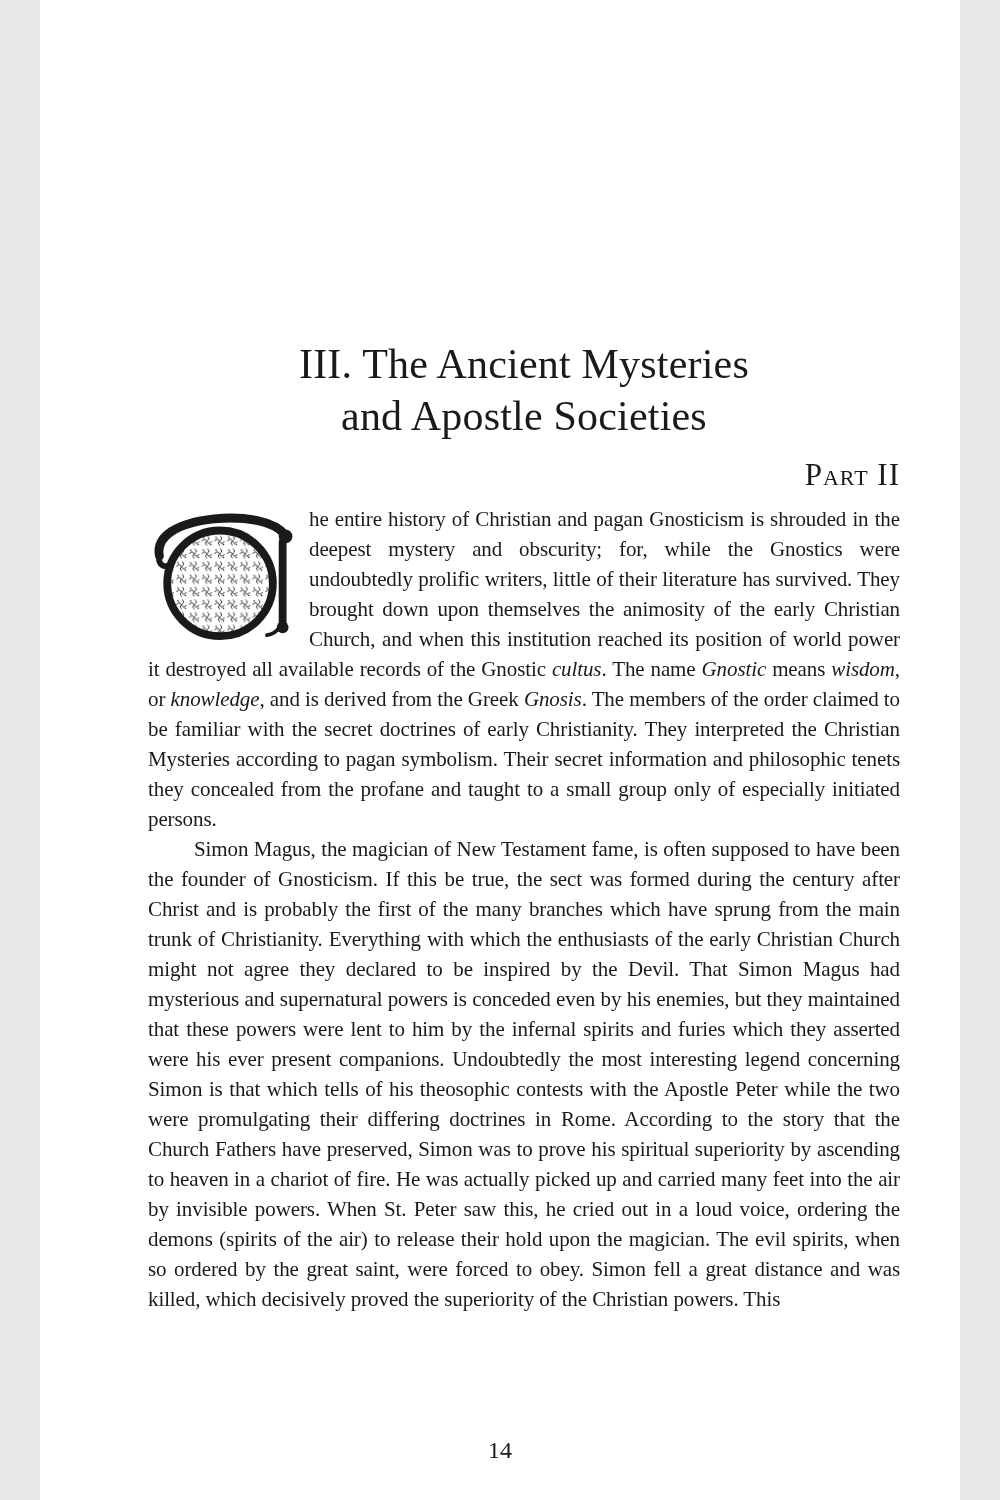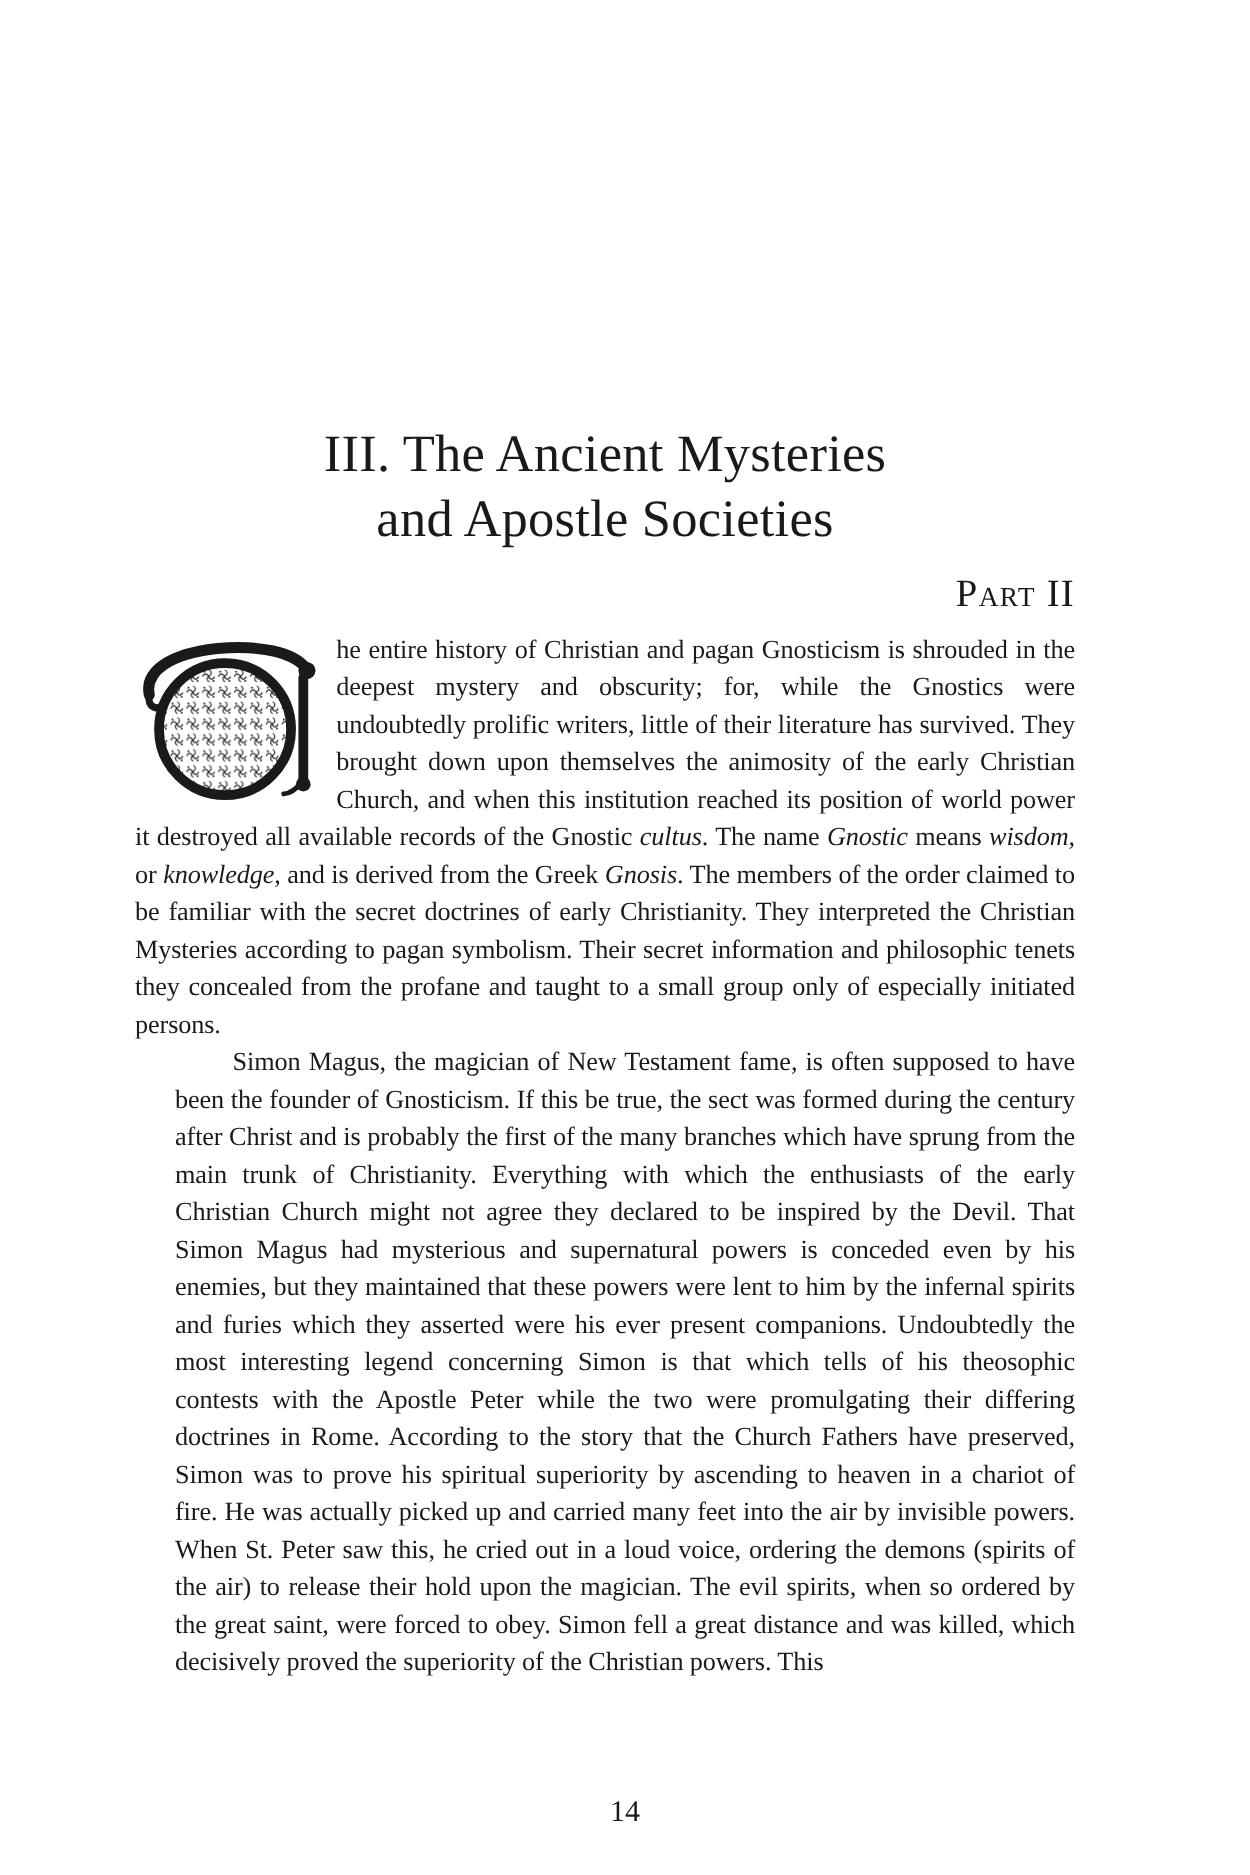--- a/index.html
+++ b/index.html
@@ -1,18 +1,18 @@
 <!DOCTYPE html>
 <html><head>
 <meta charset="utf-8">
 <style>
   html, body { margin: 0; padding: 0; background: #e8e8e8; }
   .page {
     position: relative;
-    width: 1000px;
+    width: 920px;
     height: 1500px;
     margin: 0 auto;
     background: #ffffff;
     color: #1a1a1a;
     font-family: "Liberation Serif", "DejaVu Serif", serif;
     overflow: hidden;
   }
   .content {
     position: absolute;
     left: 108px;
@@ -38,21 +38,21 @@
     margin-top: 16px;
   }
   .body-text {
     margin-top: 12px;
     font-size: 21px;
     line-height: 30px;
     text-align: justify;
     letter-spacing: -0.1px;
   }
   .para { margin: 0; }
-  .para-indent { text-indent: 46px; margin-left: 32px; }
+  .para-indent { text-indent: 46px; }
   .dropcap {
     float: left;
     width: 148px;
     height: 133px;
     margin: 5px 13px 3px 0;
   }
   .dropcap svg { display: block; width: 100%; height: 100%; }
   .body-text em { font-style: italic; }
   .folio {
     position: absolute;

